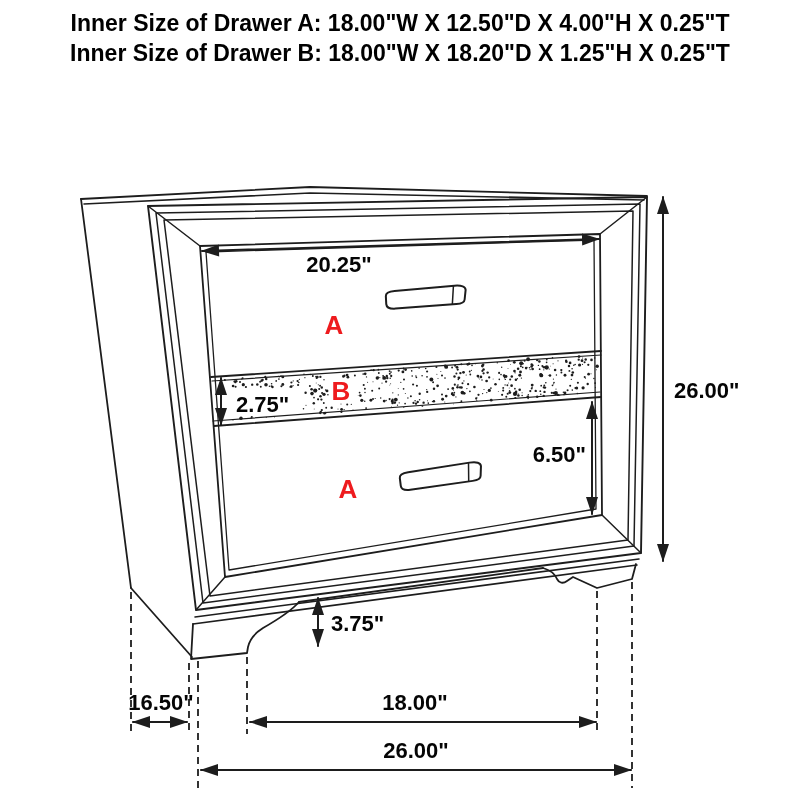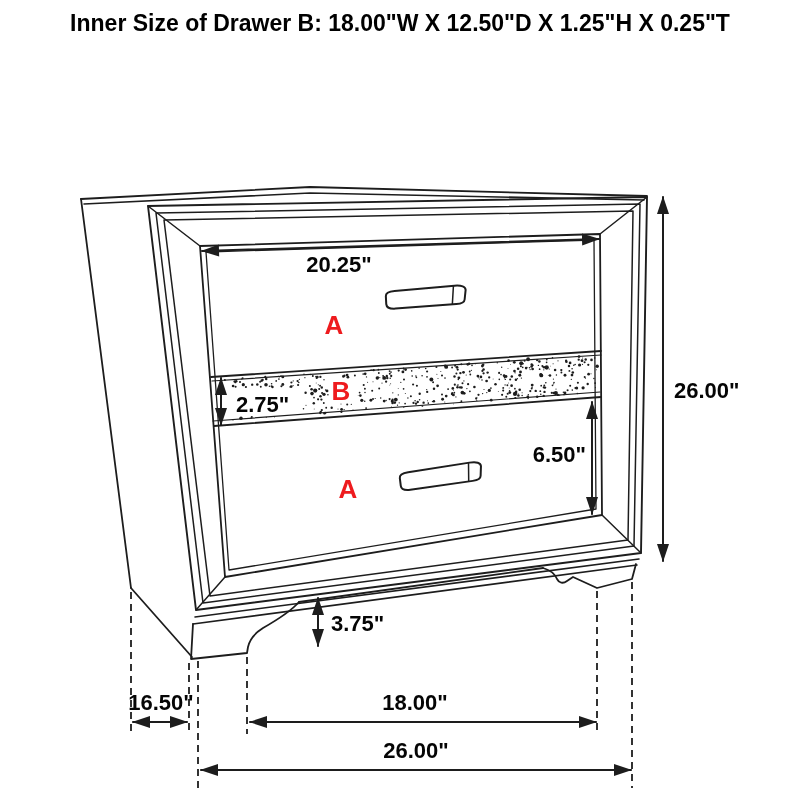--- a/index.html
+++ b/index.html
@@ -11,21 +11,22 @@
   .dim{font-size:22px;fill:#050505;}
   .red{font-size:26px;fill:#ee1b1e;}
   .ln{stroke:#1d1d1d;fill:none;stroke-linecap:round;stroke-linejoin:round;}
 </style>
 </head>
 <body>
 
 <div class="page">
 
   <div class="hdr">
-    <div>Inner Size of Drawer B: 18.00"W X 12.50"D X 1.25"H X 0.25"T</div>
+    <div>Inner Size of Drawer A: 18.00"W X 12.50"D X 4.00"H X 0.25"T</div>
+    <div>Inner Size of Drawer B: 18.00"W X 18.20"D X 1.25"H X 0.25"T</div>
   </div>
 
   <svg width="800" height="800" viewBox="0 0 800 800" style="position:absolute;top:0;left:0;">
     <defs>
       <marker id="ahE" markerUnits="userSpaceOnUse" markerWidth="20" markerHeight="14" refX="17" refY="6" orient="auto">
         <path d="M0,0 L18,6 L0,12 Z" fill="#1d1d1d"></path>
       </marker>
       <marker id="ahS" markerUnits="userSpaceOnUse" markerWidth="20" markerHeight="14" refX="1" refY="6" orient="auto">
         <path d="M18,0 L0,6 L18,12 Z" fill="#1d1d1d"></path>
       </marker>

